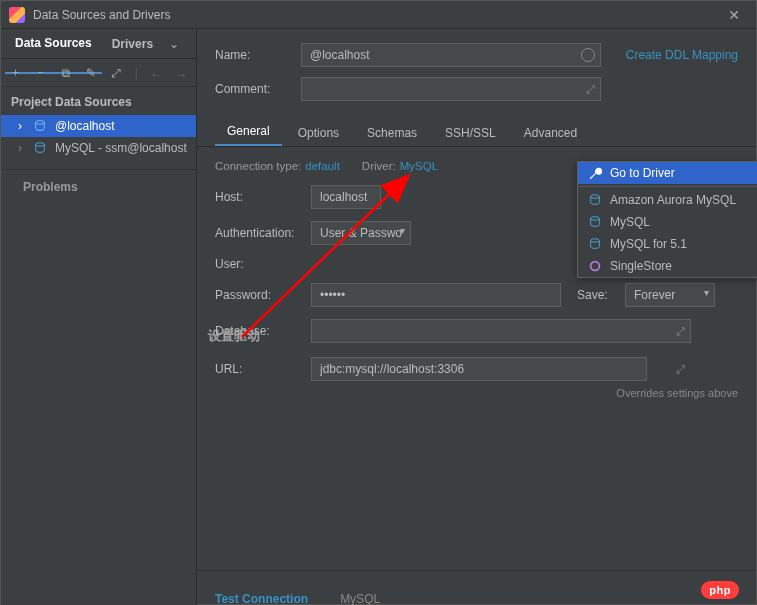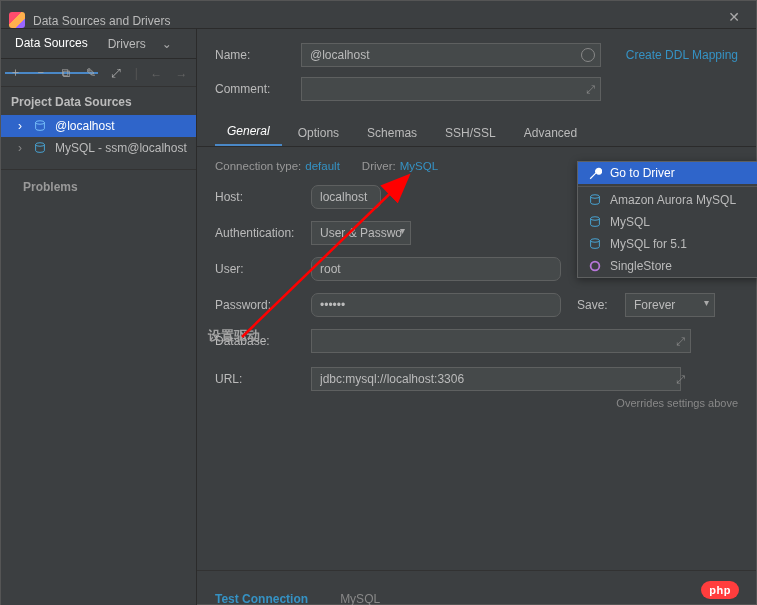--- a/index.html
+++ b/index.html
@@ -16,21 +16,21 @@
     .window {
       width: 757px;
       height: 605px;
       background: #3c3f41;
       border: 1px solid #555;
     }
     
     .titlebar {
       height: 28px;
       display: flex;
-      align-items: flex-end;
+      align-items: center;
       padding: 0 8px;
       background: #3c3f41;
       border-bottom: 1px solid #2b2b2b;
     }
     .titlebar .app-icon {
       width: 16px; height: 16px;
       background: linear-gradient(135deg,#ff4d6d 0 40%,#ffb04d 40% 70%,#9966ff 70%);
       border-radius: 3px;
       margin-right: 8px;
     }
@@ -56,21 +56,21 @@
     .sidebar-tabs {
       display: flex;
       align-items: center;
       height: 30px;
       border-bottom: 1px solid #2b2b2b;
       padding: 0 4px;
     }
     .sidebar-tab {
       padding: 22px 10px;
       color: #bbb;
-      font-weight: normal;
+      font-weight: bold;
       font-size: 12px;
     }
     .sidebar-tab.active {
       color: #fff;
       border-bottom: 2px solid #4a88c7;
     }
     .sidebar-tabs .chev {
       margin-left: 6px; color: #aaa;
     }
     .sidebar-toolbar {
@@ -168,21 +168,20 @@
       align-items:flex-end;
       border-bottom: 1px solid #2b2b2b;
     }
     .tab {
       padding: 6px 12px;
       color:#bbb;
     }
     .tab.active {
       color:#fff;
       border-bottom: 2px solid #4a88c7;
-      font-style: italic;
     }
     
     .conn-area {
       padding: 12px 18px;
       position: relative;
     }
     .conn-top {
       display:flex;
       align-items:center;
       font-size:11.5px;
@@ -191,24 +190,24 @@
     }
     .conn-top .link { color:#3592c4; margin: 0 4px; }
     .conn-top .more { margin-left:auto; color:#3592c4; display:flex;align-items:center;gap:4px; }
     .field-row {
       display:flex;
       align-items:center;
       margin-bottom: 12px;
       position: relative;
     }
     .field-row .flbl { width: 96px; color:#bbb; }
-    .field-row .input.wide { width: 250px; border-radius: 7px; }
+    .field-row .input.wide { width: 250px; }
     .field-row .flbl-right { margin-left: 16px; width:48px; }
     .field-row .input.port { width: 80px; }
-    .field-row .input.url { width: 370px; }
+    .field-row .input.url { width: 336px; }
     .overrides { font-size:11px; color:#888; margin-left:96px; margin-top:-6px;text-align:right; }
     .anno {
       color:#a3a3a3;
       font-weight:bold;
       font-size:13px;
       position:absolute;
       left: 208px;
       top: 327px;
       z-index: 3;
     }
@@ -422,21 +421,20 @@
           <input class="input port" value="3306" style="">
         </div>
 
         <div class="field-row">
           <div class="flbl">Authentication:</div>
           <div class="sel-wrap"><input class="input" style="width: 100px;" readonly="" value="User &amp; Password"></div>
         </div>
 
         <div class="field-row">
           <div class="flbl">User:</div>
-          <input class="input wide" value="root" style="">
         </div>
 
         <div class="field-row">
           <div class="flbl">Password:</div>
           <input class="input wide" type="password" value="••••••" style="">
           <div class="flbl-right">Save:</div>
           <div class="sel-wrap"><input class="input port" style="width: 90px;" readonly="" value="Forever"></div>
         </div>
 
         <div class="field-row">

